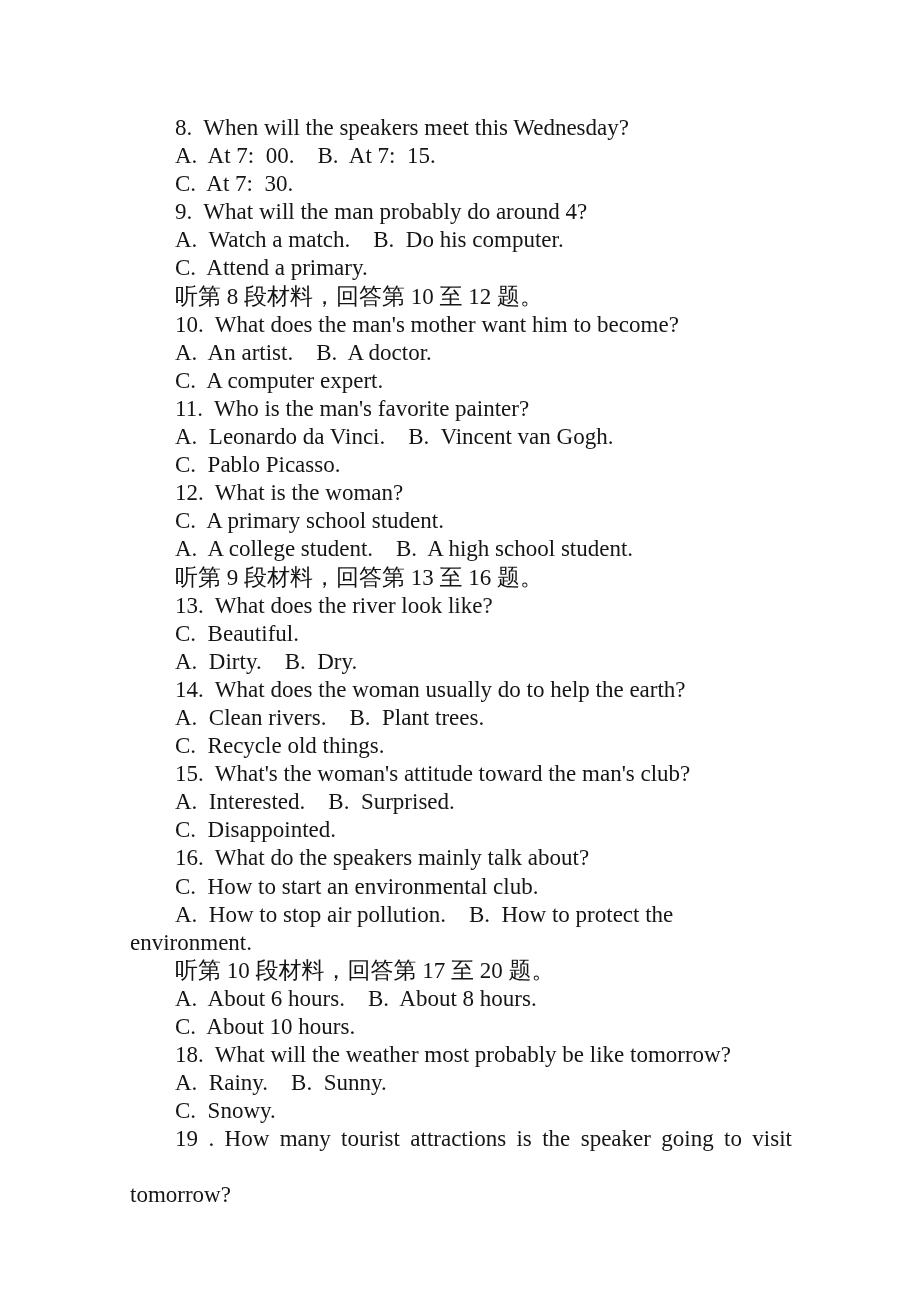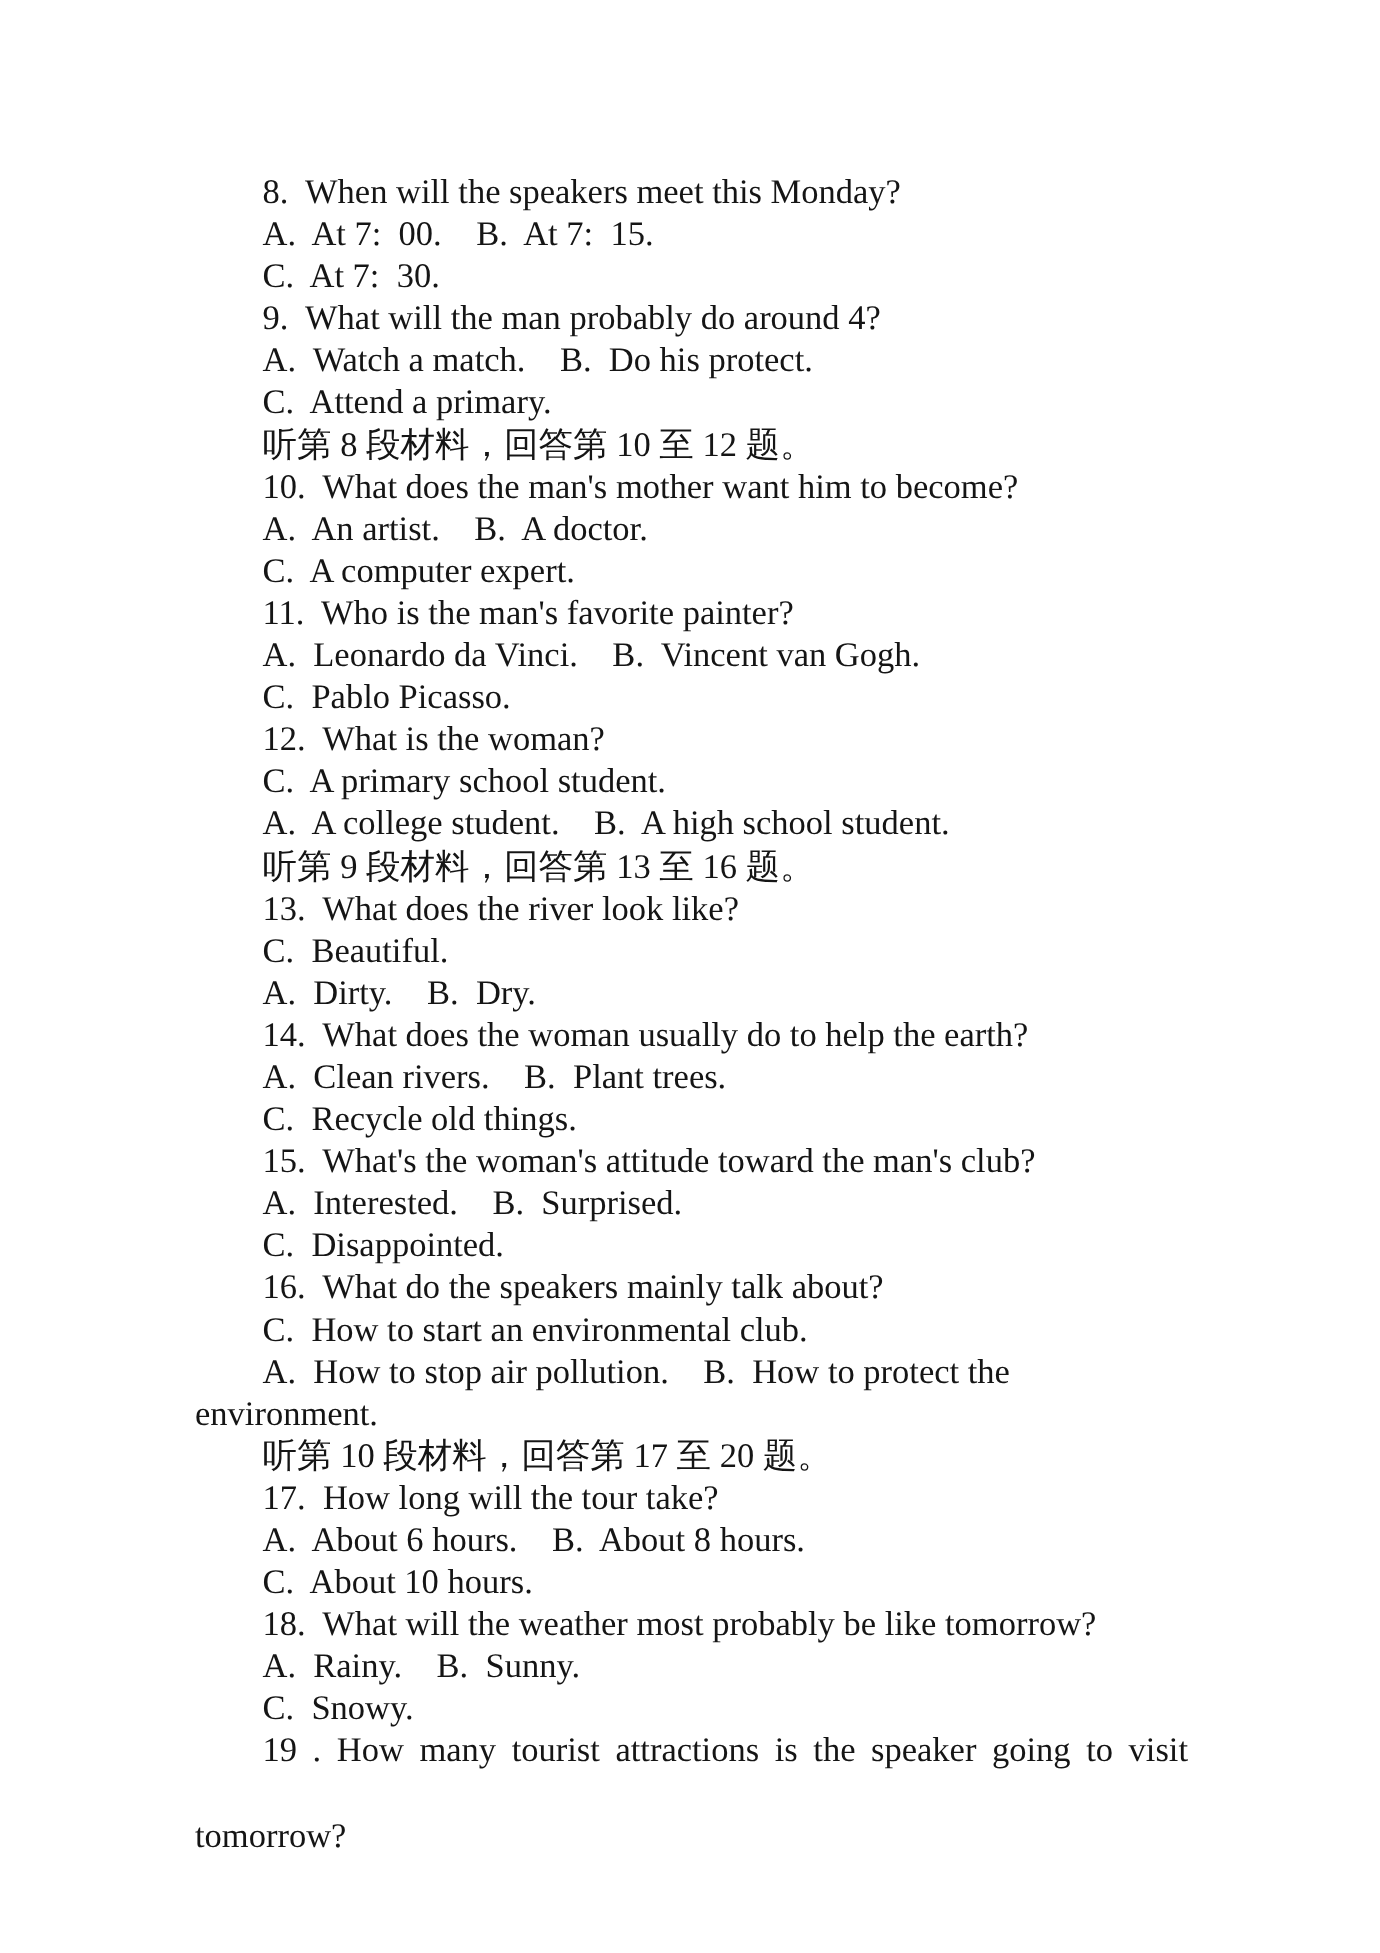--- a/index.html
+++ b/index.html
@@ -32,25 +32,25 @@
   .line.wrap {
     text-indent: 0;
     margin-top: 28px;
   }
 </style>
 </head>
 <body>
 
 <div class="page">
   <div class="text-block">
-    <div class="line">8.  When will the speakers meet this Monday?</div>
+    <div class="line">8.  When will the speakers meet this Wednesday?</div>
     <div class="line">A.  At 7:  00.    B.  At 7:  15.</div>
     <div class="line">C.  At 7:  30.</div>
     <div class="line">9.  What will the man probably do around 4?</div>
-    <div class="line">A.  Watch a match.    B.  Do his protect.</div>
+    <div class="line">A.  Watch a match.    B.  Do his computer.</div>
     <div class="line">C.  Attend a primary.</div>
     <div class="line">听第 8 段材料，回答第 10 至 12 题。</div>
     <div class="line">10.  What does the man's mother want him to become?</div>
     <div class="line">A.  An artist.    B.  A doctor.</div>
     <div class="line">C.  A computer expert.</div>
     <div class="line">11.  Who is the man's favorite painter?</div>
     <div class="line">A.  Leonardo da Vinci.    B.  Vincent van Gogh.</div>
     <div class="line">C.  Pablo Picasso.</div>
     <div class="line">12.  What is the woman?</div>
     <div class="line">C.  A primary school student.</div>
@@ -62,21 +62,20 @@
     <div class="line">14.  What does the woman usually do to help the earth?</div>
     <div class="line">A.  Clean rivers.    B.  Plant trees.</div>
     <div class="line">C.  Recycle old things.</div>
     <div class="line">15.  What's the woman's attitude toward the man's club?</div>
     <div class="line">A.  Interested.    B.  Surprised.</div>
     <div class="line">C.  Disappointed.</div>
     <div class="line">16.  What do the speakers mainly talk about?</div>
     <div class="line">C.  How to start an environmental club.</div>
     <div class="line">A.  How to stop air pollution.    B.  How to protect the environment.</div>
     <div class="line">听第 10 段材料，回答第 17 至 20 题。</div>
-    <div class="line">17.  How long will the tour take?</div>
     <div class="line">A.  About 6 hours.    B.  About 8 hours.</div>
     <div class="line">C.  About 10 hours.</div>
     <div class="line">18.  What will the weather most probably be like tomorrow?</div>
     <div class="line">A.  Rainy.    B.  Sunny.</div>
     <div class="line">C.  Snowy.</div>
     <div class="line justify">19 . How many tourist attractions is the speaker going to visit</div>
     <div class="line wrap">tomorrow?</div>
   </div>
 </div>
 

